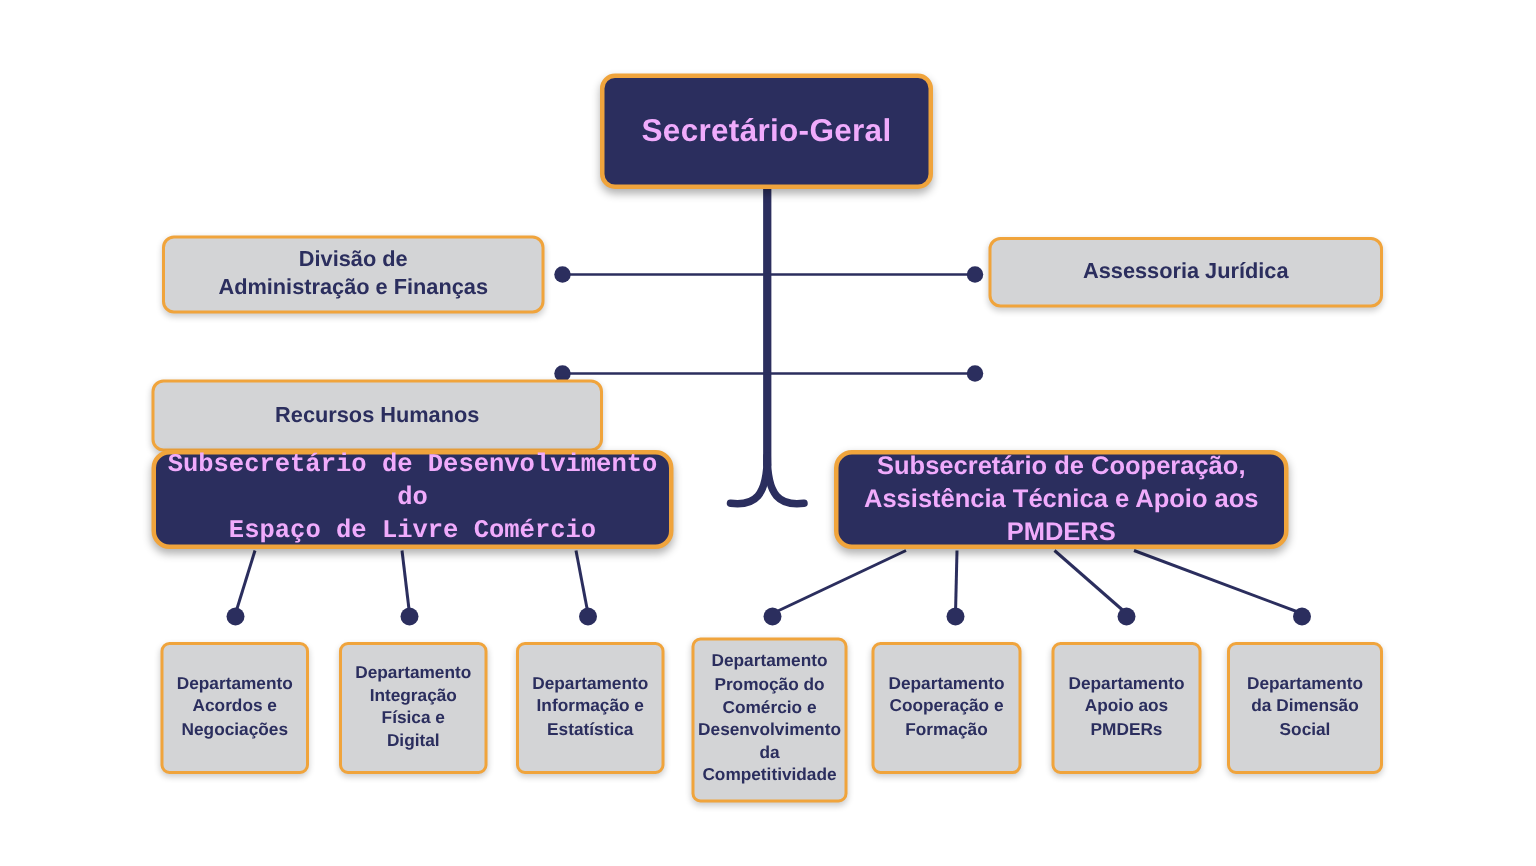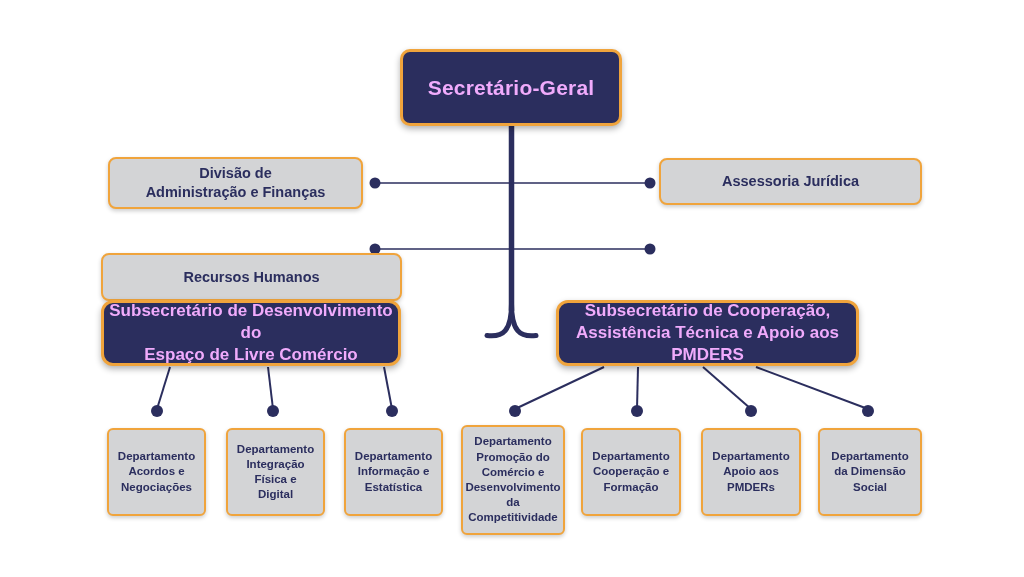--- a/index.html
+++ b/index.html
@@ -45,21 +45,21 @@
 
   .root  { left: 400px; top: 49px;  width: 222px; height: 77px; font-size: 21px; border-radius: 10px; letter-spacing: 0.2px; }
 
   .staff { font-size: 14.5px; line-height: 1.3; border-radius: 8px; padding: 2px 6px; }
   .staff-l0 { left: 108px; top: 157px; width: 255px; height: 52px; }
   .staff-l1 { left: 101px; top: 225px; width: 301px; height: 48px; margin-top: 28px; }
   .staff-r0 { left: 659px; top: 158px; width: 263px; height: 47px; }
   .staff-r1 { left: 659px; top: 222px; width: 263px; height: 55px; }
 
   .sub { font-size: 17px; line-height: 1.3; border-radius: 12px; padding: 2px 4px; }
-  .sub-0 { left: 101px; top: 300px; width: 300px; height: 66px; }
+  .sub-0 { left: 101px; top: 300px; width: 348px; height: 66px; font-family: Liberation Mono, monospace; }
   .sub-1 { left: 556px; top: 300px; width: 303px; height: 66px; }
 
   .dept { font-size: 11.5px; line-height: 1.32; border-radius: 6px; padding: 19px; }
   .dept-0 { left: 107px; top: 428px; width: 99px;  height: 88px; }
   .dept-1 { left: 226px; top: 428px; width: 99px;  height: 88px; }
   .dept-2 { left: 344px; top: 428px; width: 99px;  height: 88px; }
   .dept-3 { left: 461px; top: 425px; width: 104px; height: 110px; }
   .dept-4 { left: 581px; top: 428px; width: 100px; height: 88px; }
   .dept-5 { left: 701px; top: 428px; width: 100px; height: 88px; }
   .dept-6 { left: 818px; top: 428px; width: 104px; height: 88px; }

